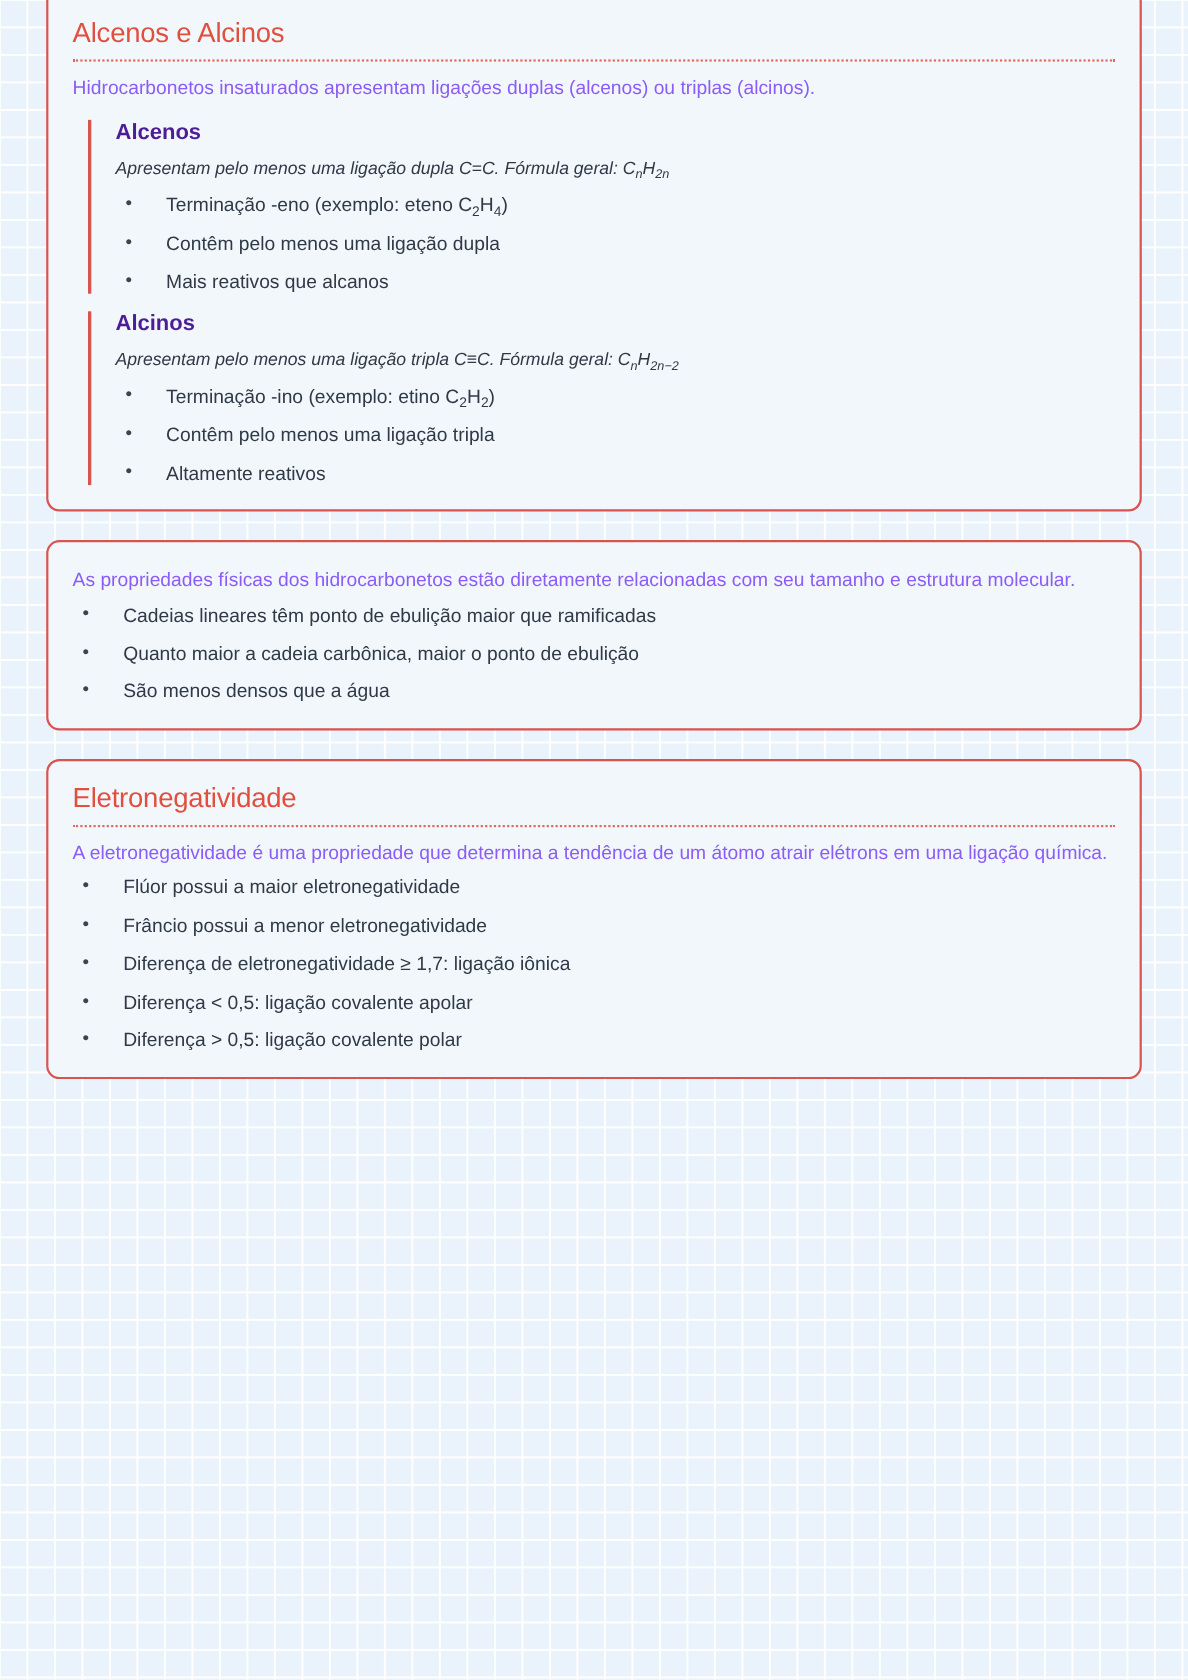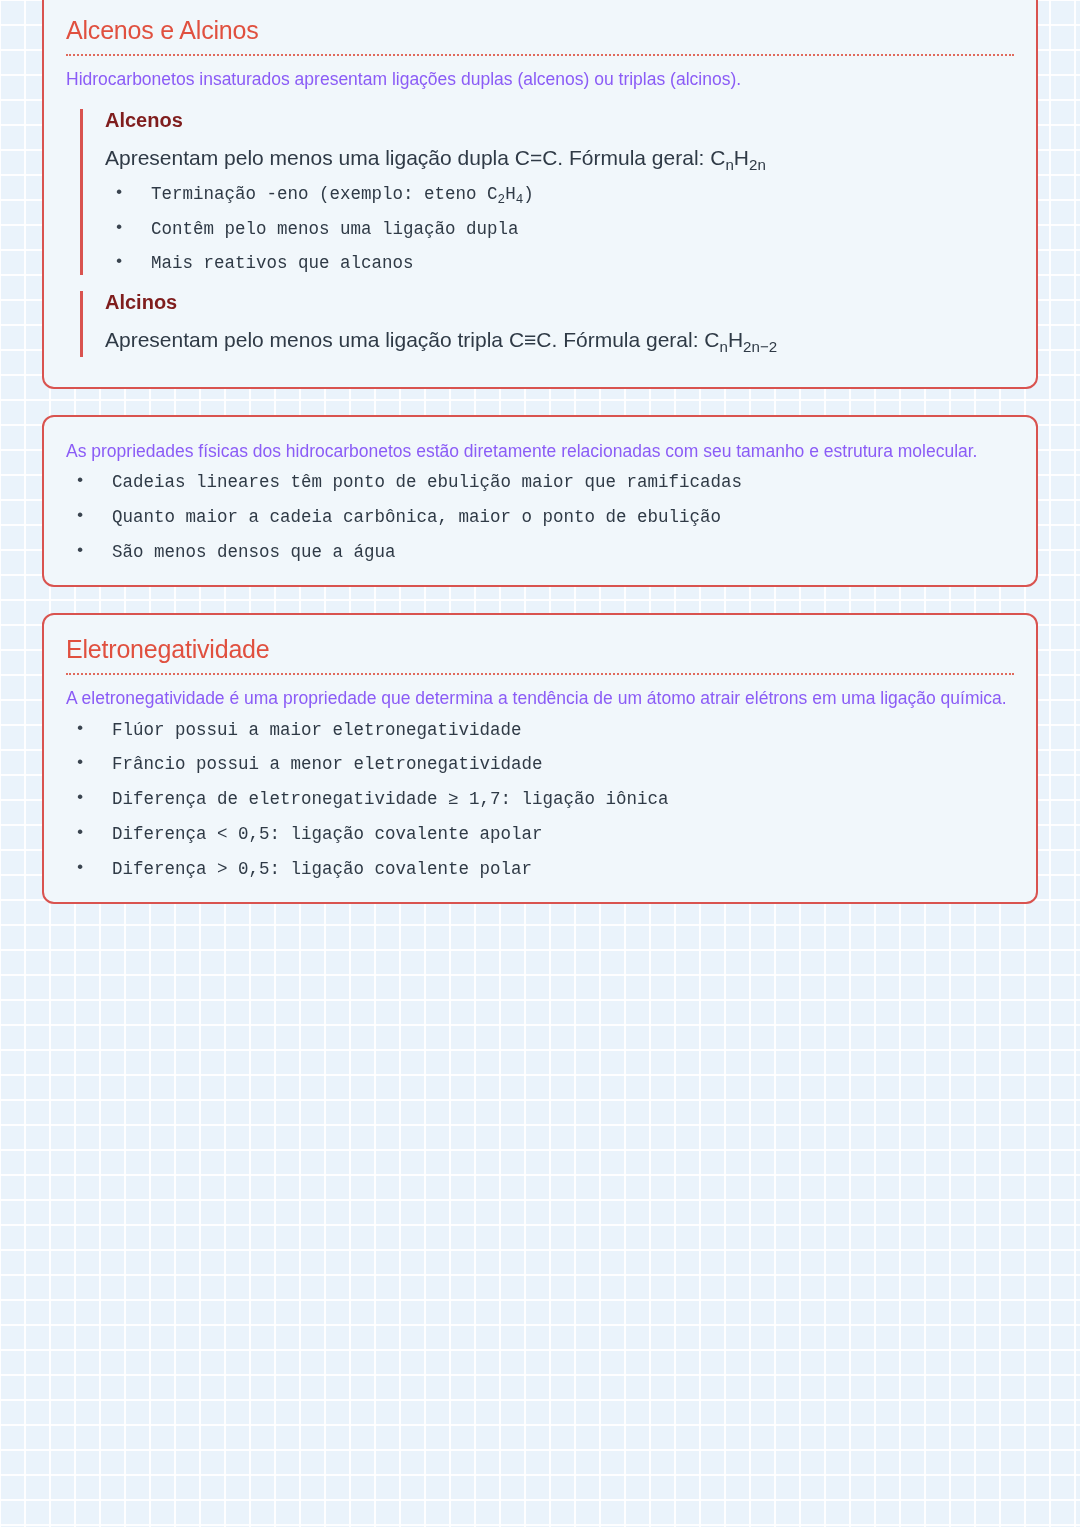--- a/index.html
+++ b/index.html
@@ -58,38 +58,38 @@
     margin: 0 0 6px 0;
   }
 
   .subsection {
     border-left: 3px solid #d9534f;
     padding-left: 22px;
     margin: 16px 0 0 14px;
   }
 
   .sub-title {
-    color: #7f1d1d;
+    color: #4c1d95;
     font-size: 20px;
     font-weight: bold;
     margin: 0 0 10px 0;
   }
 
   .sub-desc {
     color: #2f3a46;
-    font-size: 21px;
+    font-size: 16px;
     line-height: 1.55;
     margin: 0 0 8px 0;
+    font-style: italic;
   }
 
   ul.bullets {
     list-style: none;
     margin: 0;
     padding: 0;
-    font-family: Liberation Mono, monospace;
   }
   ul.bullets li {
     position: relative;
     color: #2f3a46;
     font-size: 17.5px;
     line-height: 1.3;
     padding: 0 0 0 46px;
     margin-bottom: 12px;
   }
   ul.bullets li:last-child {
@@ -137,20 +137,25 @@
       <ul class="bullets">
         <li><span>Terminação -eno (exemplo: eteno C</span><sub>2</sub><span>H</span><sub>4</sub><span>)</span></li>
         <li><span>Contêm pelo menos uma ligação dupla</span></li>
         <li><span>Mais reativos que alcanos</span></li>
       </ul>
     </div>
 
     <div class="subsection">
       <h3 class="sub-title">Alcinos</h3>
       <p class="sub-desc"><span>Apresentam pelo menos uma ligação tripla C≡C. Fórmula geral: C</span><sub>n</sub><span>H</span><sub>2n−2</sub></p>
+      <ul class="bullets">
+        <li><span>Terminação -ino (exemplo: etino C</span><sub>2</sub><span>H</span><sub>2</sub><span>)</span></li>
+        <li><span>Contêm pelo menos uma ligação tripla</span></li>
+        <li><span>Altamente reativos</span></li>
+      </ul>
     </div>
   </section>
 
   <section class="card">
     <p class="card-intro">As propriedades físicas dos hidrocarbonetos estão diretamente relacionadas com seu tamanho e estrutura molecular.</p>
     <ul class="bullets card-bullets">
       <li>Cadeias lineares têm ponto de ebulição maior que ramificadas</li>
       <li>Quanto maior a cadeia carbônica, maior o ponto de ebulição</li>
       <li>São menos densos que a água</li>
     </ul>

